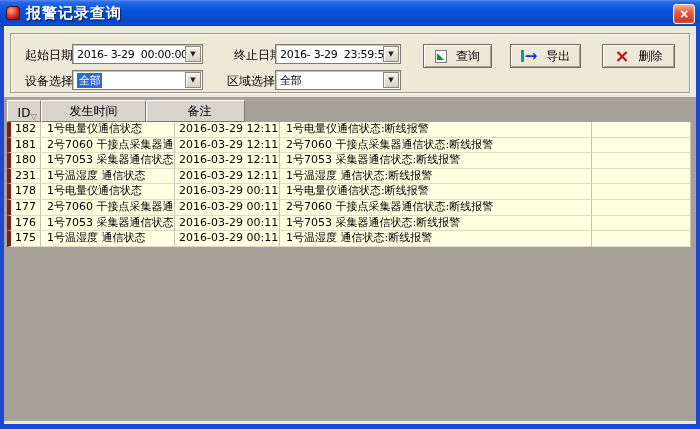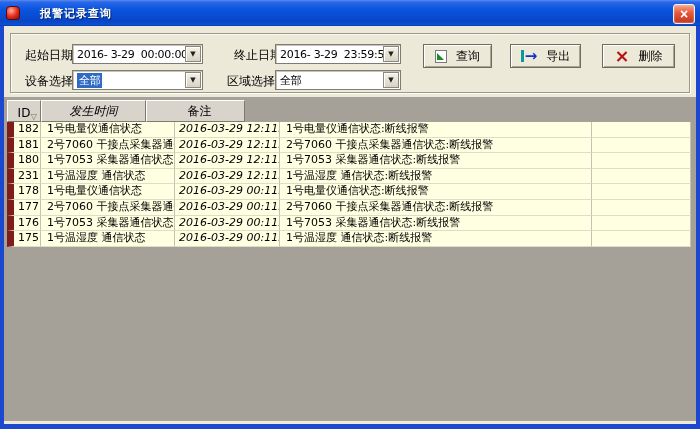--- a/index.html
+++ b/index.html
@@ -8,21 +8,21 @@
 
   .window{position:relative;width:700px;height:429px;background:#1C48D0;overflow:hidden;}
 
   
   .titlebar{position:absolute;left:0;top:0;width:700px;height:26px;
     background:linear-gradient(180deg,#5A8CEF 0%,#2A68E8 8%,#0A55E0 35%,#0846C6 80%,#0A4FD0 94%,#063BB0 100%);
     display:flex;align-items:center;padding-left:6px;}
   .app-icon{width:14px;height:14px;border-radius:4px 4px 3px 3px;
     background:radial-gradient(circle at 35% 30%,#FFB0A0,#E83020 50%,#8C0F08 95%);
     border:1px solid #5A0A06;flex:0 0 auto;}
-  .title-text{color:#FFFFFF;font-size:11px;font-weight:bold;margin-left:20px;
+  .title-text{color:#FFFFFF;font-size:15px;font-weight:bold;margin-left:6px;
     text-shadow:1px 1px 1px rgba(0,0,0,.55);letter-spacing:1px;}
   .close-btn{position:absolute;right:5px;top:4px;width:22px;height:20px;border-radius:3px;
     border:1px solid #F0F0F0;cursor:pointer;padding:0;
     background:linear-gradient(180deg,#F4A58C 0%,#E4573C 45%,#C83C24 90%);
     color:#fff;font-size:14px;font-weight:bold;line-height:17px;text-align:center;
     box-shadow:inset 0 0 2px rgba(255,255,255,.6);}
 
   
   .client{position:absolute;left:4px;top:26px;width:692px;height:398px;background:#ECE9D8;}
 
@@ -63,25 +63,25 @@
     font-size:12px;color:#000;display:flex;align-items:center;justify-content:center;
     position:relative;overflow:hidden;white-space:nowrap;}
   .hcell.idcell{align-items:center;padding-top:3px;}
   .sort-glyph{position:absolute;bottom:0px;right:3px;font-size:8px;color:#767264;}
   .drow{height:15.6px;}
   .dcell{background:#FFFFE1;border-right:1px solid #C6C2B2;border-bottom:1px solid #E0DCC8;
     font-size:11px;color:#000;line-height:14.6px;white-space:nowrap;overflow:hidden;
     padding-left:4px;}
   .c0{width:34px;}
   .c1{width:134px;}
-  .c2{width:105px;font-style:italic;}
+  .c2{width:105px;}
   .c3{width:312px;}
   .c4{width:99px;padding-left:8px;}
   .dcell.c1,.dcell.c3{padding-left:6px;}
-  .drow .c0{border-left:7px solid #7f1d1d;}
+  .drow .c0{border-left:4px solid #7f1d1d;}
 </style>
 </head>
 <body>
 
 <div class="window">
 
   <div class="titlebar">
     <span class="app-icon"></span>
     <span class="title-text">报警记录查询</span>
     <button class="close-btn">

